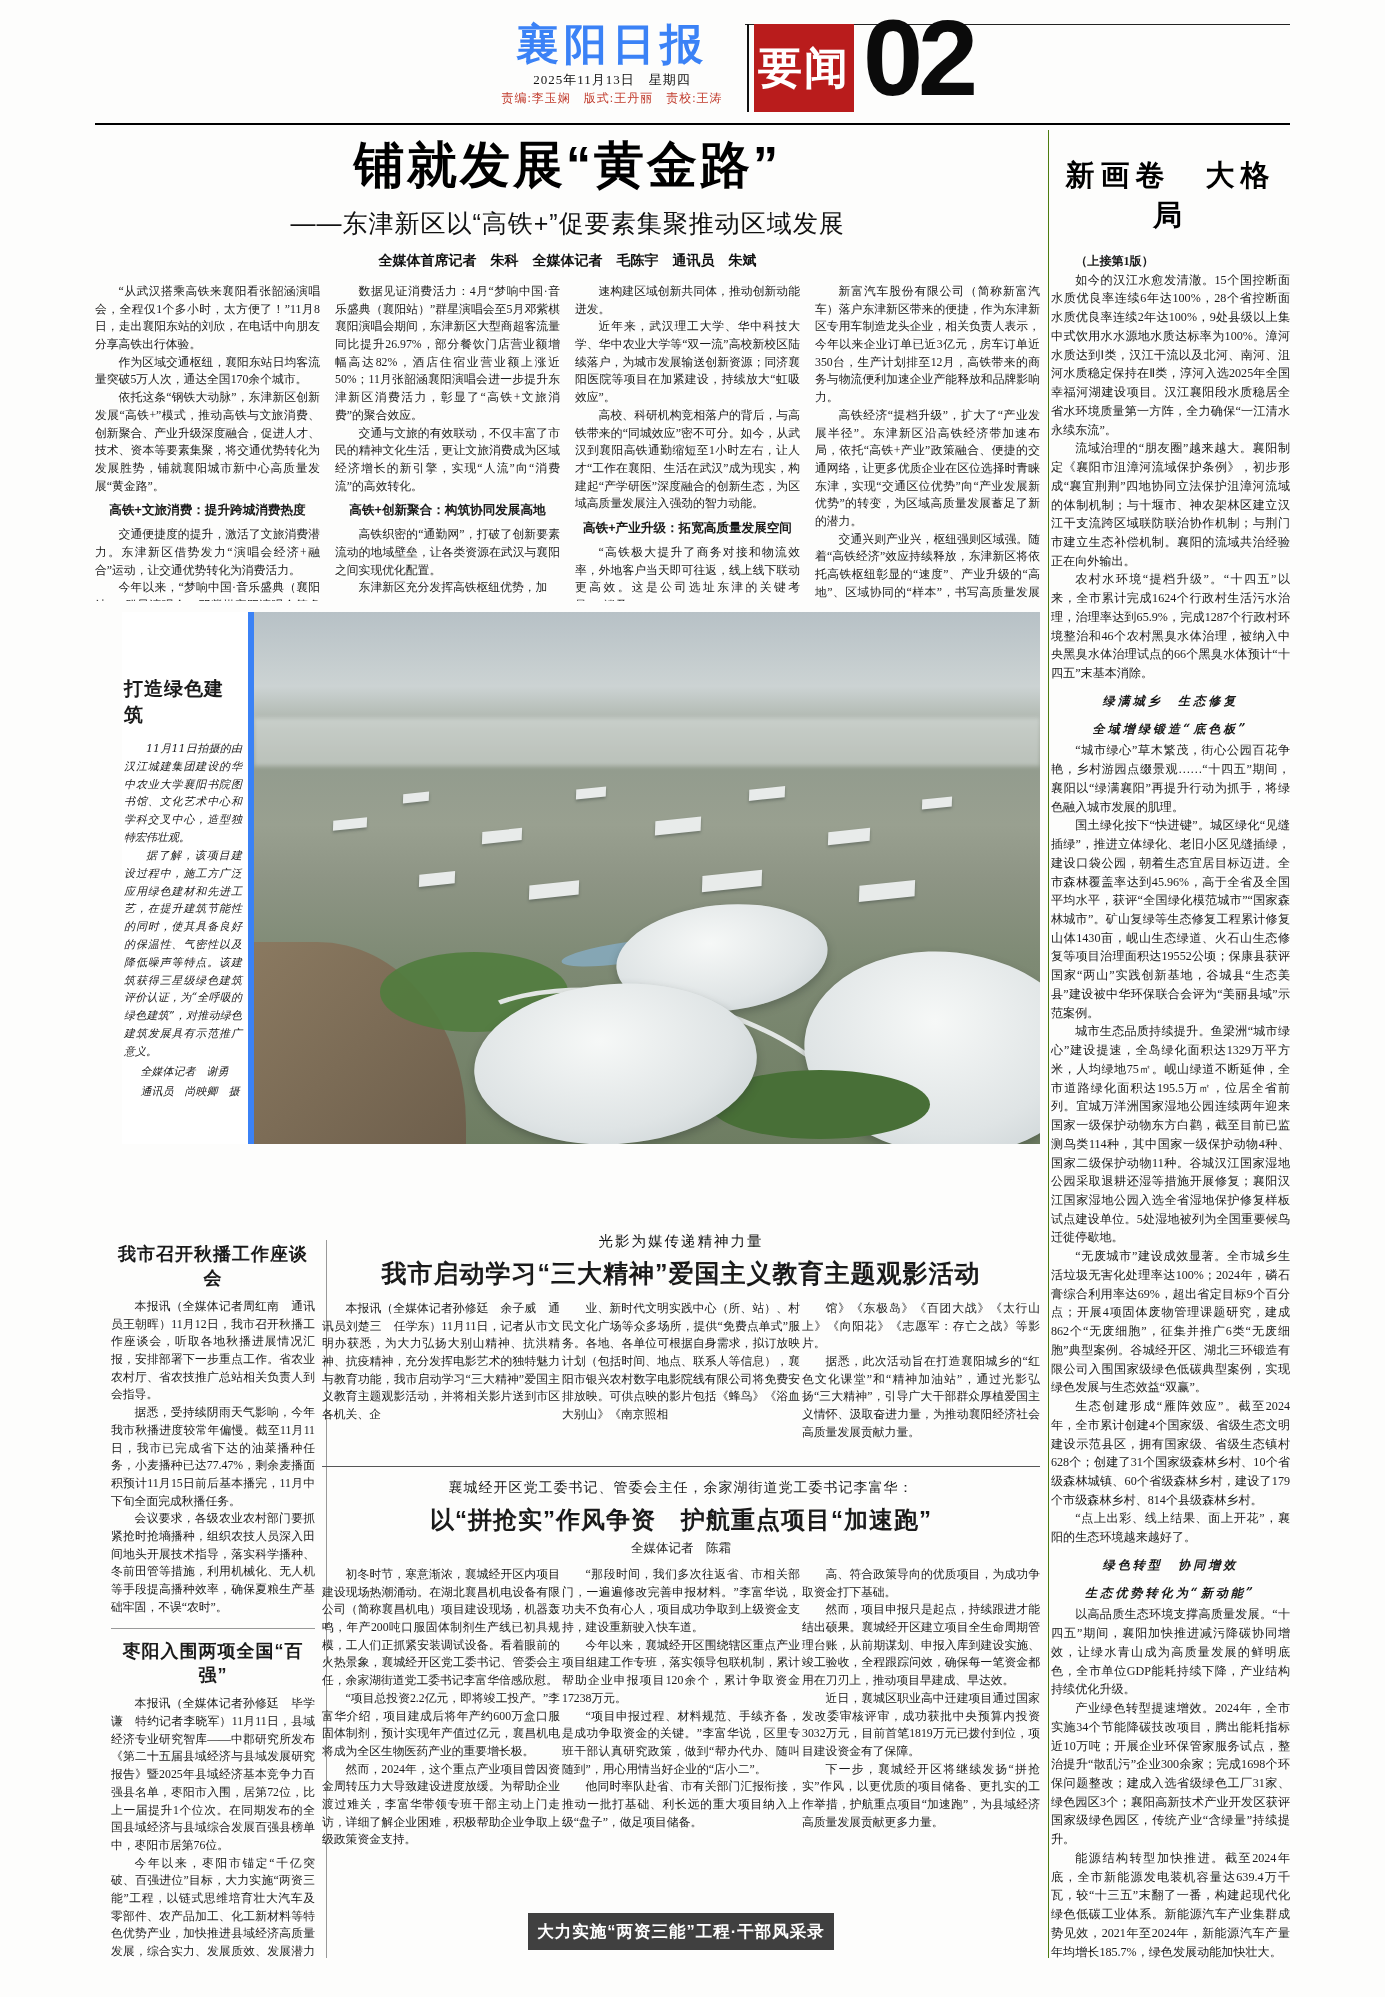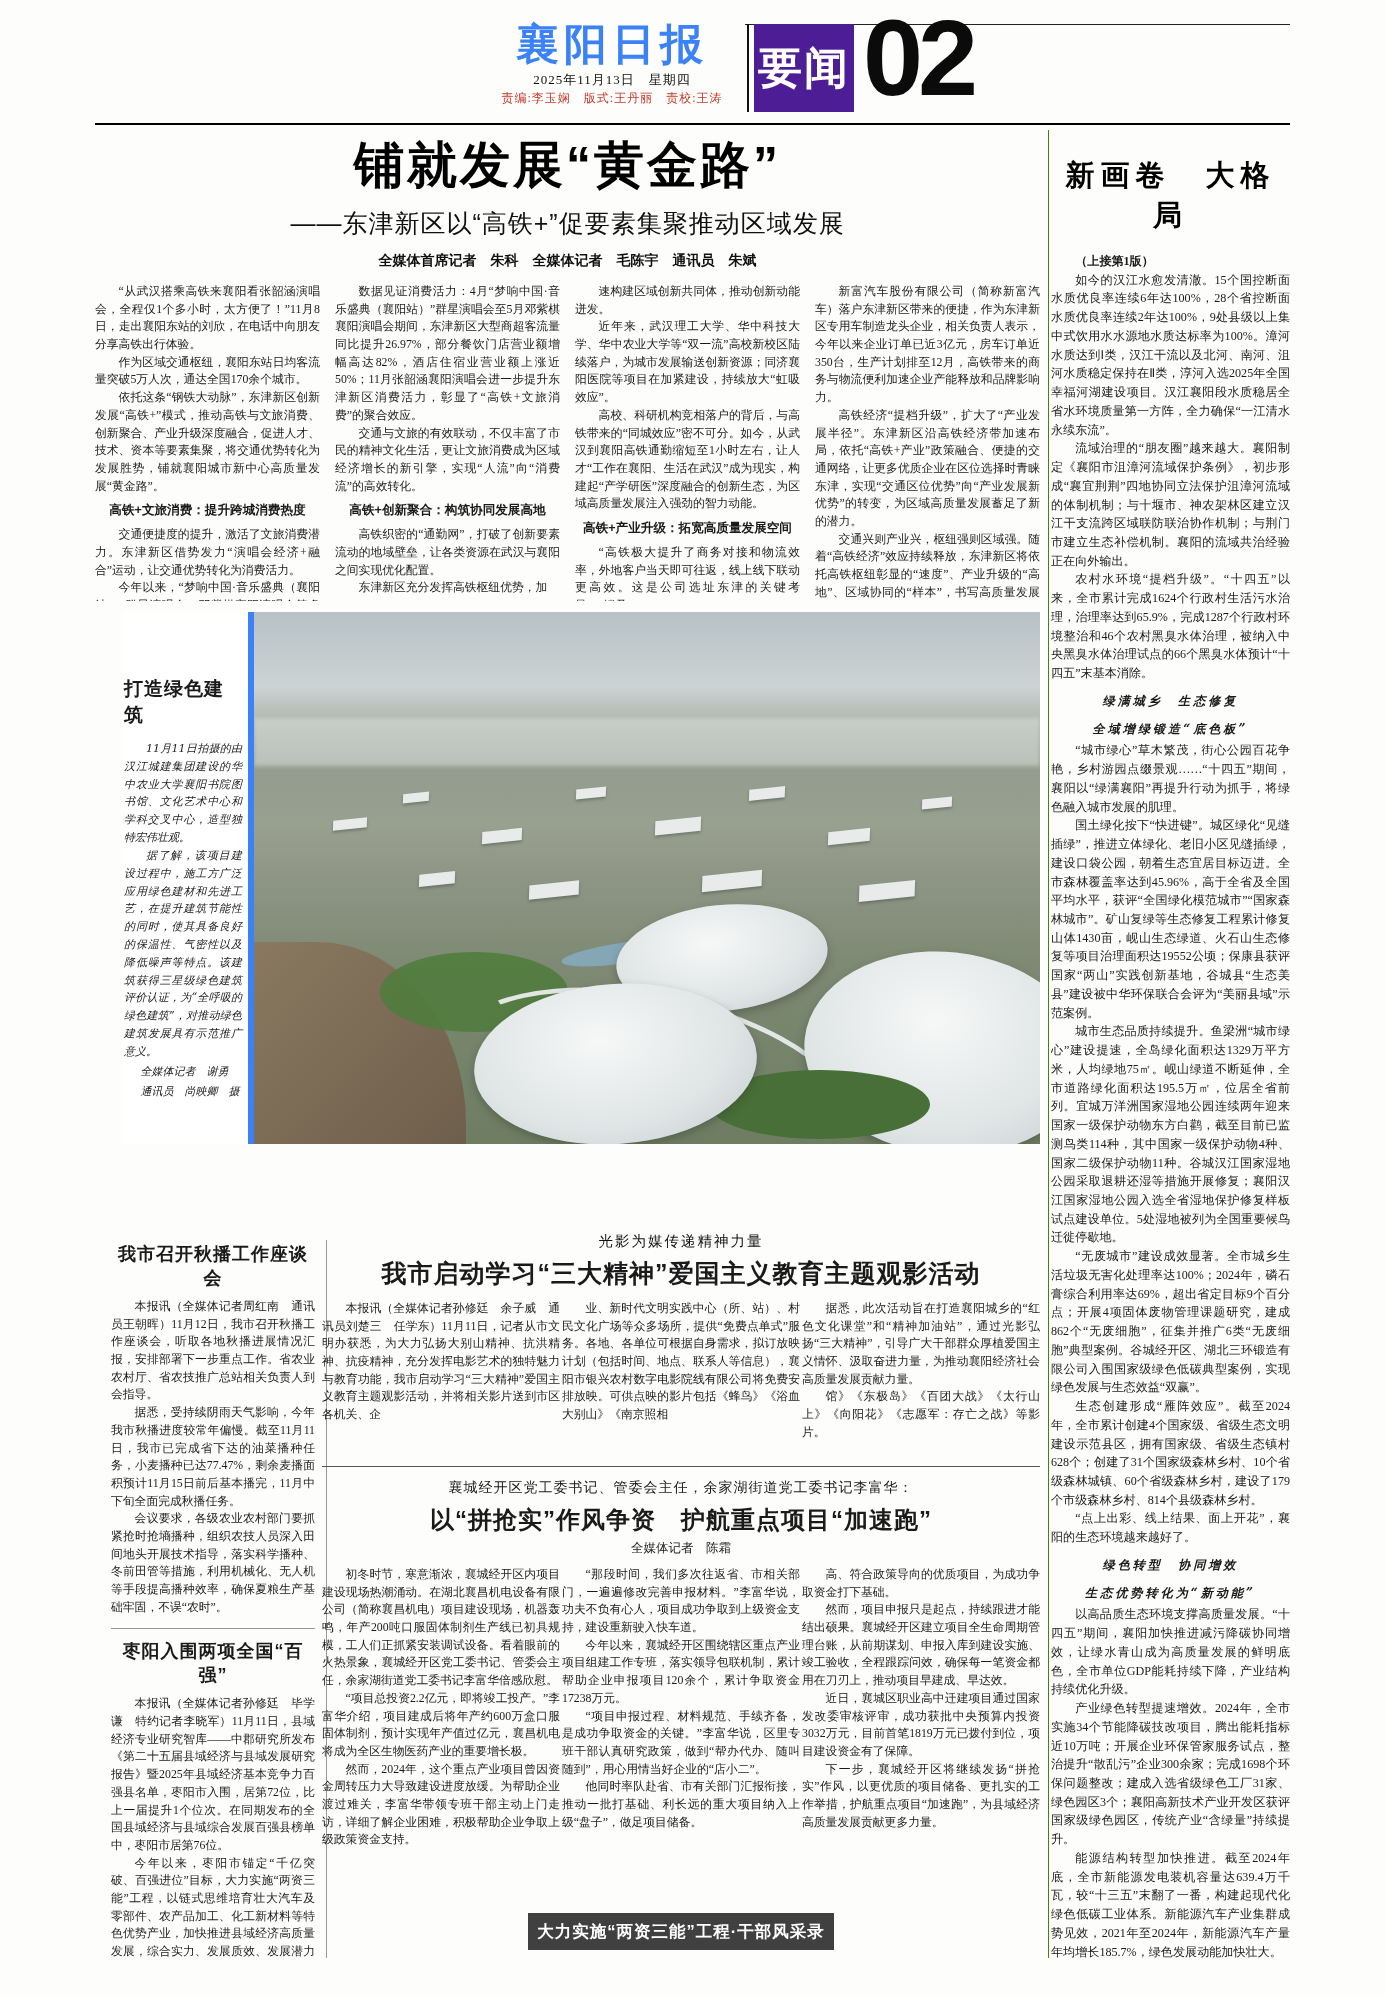--- a/index.html
+++ b/index.html
@@ -8,21 +8,21 @@
   
   .masthead{position:absolute;left:95px;right:95px;top:18px;height:106px;}
   .mast-topline{position:absolute;left:650px;right:0;top:6px;border-top:1px solid #222;}
   .mast-botline{position:absolute;left:0;right:0;top:105px;border-top:2px solid #000;}
   .mast-left{position:absolute;left:388px;top:4px;width:258px;text-align:center;}
   .paper-name{font-family:"DejaVu Serif",serif;font-weight:700;font-size:43px;line-height:1.05;
               color:#3b82f6;letter-spacing:5px;}
   .mast-date{font-size:13px;margin-top:4px;color:#111;letter-spacing:1px;}
   .mast-staff{font-size:12px;margin-top:1px;color:#c03a2b;letter-spacing:1px;}
   .section-box-wrap{position:absolute;left:652px;top:6px;border-left:2px solid #111;padding-left:5px;}
-  .section-box{width:100px;height:88px;background:#4c1d95;color:#fff;display:flex;align-items:center;
+  .section-box{width:100px;height:88px;background:#b91c1c;color:#fff;display:flex;align-items:center;
                justify-content:center;font-family:"Liberation Sans",sans-serif;font-weight:700;
                font-size:44px;letter-spacing:2px;}
   .page-num{position:absolute;left:768px;top:-14px;font-family:"Liberation Sans",sans-serif;
             font-weight:700;font-size:108px;line-height:1;color:#0b0b0b;letter-spacing:-5px;}
   
   .lead{position:absolute;left:95px;top:132px;width:945px;}
   .lead h1{margin:0;text-align:center;font-family:"Liberation Sans",sans-serif;font-weight:800;
            font-size:50px;letter-spacing:3px;color:#000;}
   .lead h2{margin:8px 0 0;text-align:center;font-family:"Liberation Sans",sans-serif;font-weight:500;
            font-size:25px;letter-spacing:1px;color:#111;}
@@ -252,22 +252,22 @@
         <div class="tri-col">
 
         <p class="blk">本报讯（全媒体记者孙修廷　余子威　通讯员刘楚三　任学东）11月11日，记者从市文明办获悉，为大力弘扬大别山精神、抗洪精神、抗疫精神，充分发挥电影艺术的独特魅力与教育功能，我市启动学习“三大精神”爱国主义教育主题观影活动，并将相关影片送到市区各机关、企</p>
           </div>
         <div class="tri-col">
 
         <p class="blk">业、新时代文明实践中心（所、站）、村民文化广场等众多场所，提供“免费点单式”服务。各地、各单位可根据自身需求，拟订放映计划（包括时间、地点、联系人等信息），襄阳市银兴农村数字电影院线有限公司将免费安排放映。可供点映的影片包括《蜂鸟》《浴血大别山》《南京照相</p>
           </div>
         <div class="tri-col">
 
-        <p class="blk">据悉，此次活动旨在打造襄阳城乡的“红色文化课堂”和“精神加油站”，通过光影弘扬“三大精神”，引导广大干部群众厚植爱国主义情怀、汲取奋进力量，为推动襄阳经济社会高质量发展贡献力量。</p>
-            <p class="blk">馆》《东极岛》《百团大战》《太行山上》《向阳花》《志愿军：存亡之战》等影片。</p>
+        <p class="blk">馆》《东极岛》《百团大战》《太行山上》《向阳花》《志愿军：存亡之战》等影片。</p>
+            <p class="blk">据悉，此次活动旨在打造襄阳城乡的“红色文化课堂”和“精神加油站”，通过光影弘扬“三大精神”，引导广大干部群众厚植爱国主义情怀、汲取奋进力量，为推动襄阳经济社会高质量发展贡献力量。</p>
           </div>
       </div>
     </article>
 
     <article class="lfh-box">
       <div class="lfh-kicker">襄城经开区党工委书记、管委会主任，余家湖街道党工委书记李富华：</div>
       <h3>以“拼抢实”作风争资　护航重点项目“加速跑”</h3>
       <div class="lfh-byline">全媒体记者　陈霜</div>
       <div class="tri-cols">
         <div class="tri-col">

